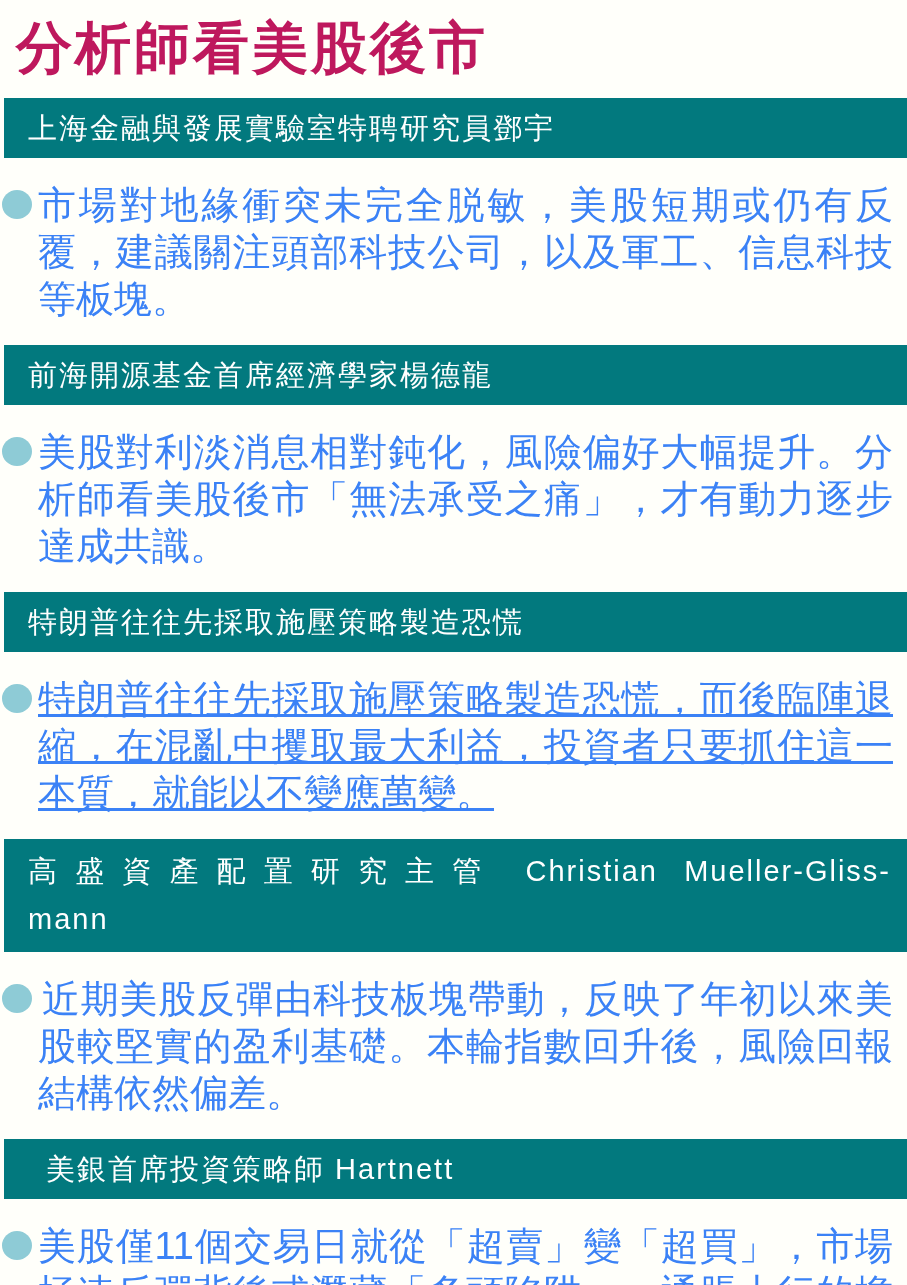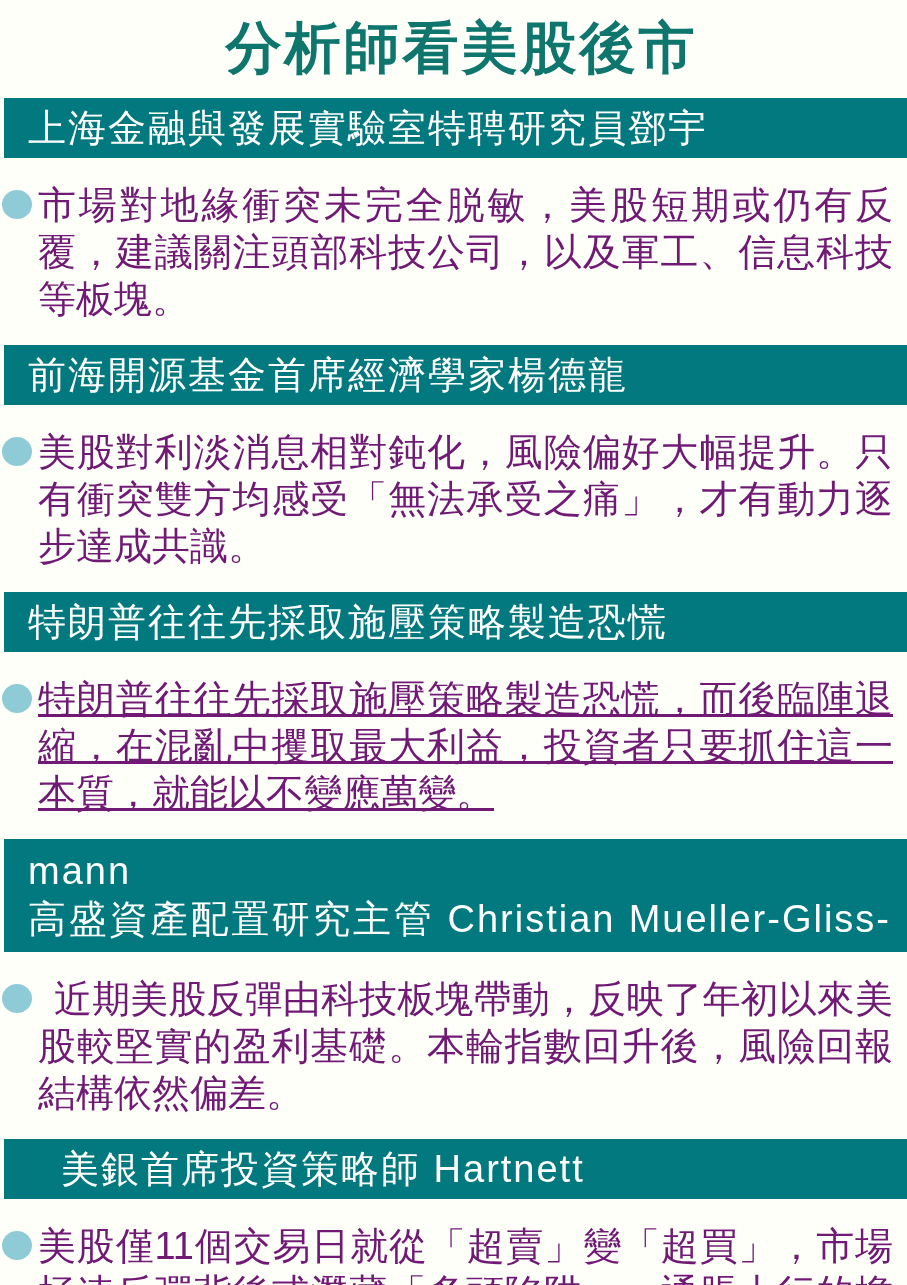--- a/index.html
+++ b/index.html
@@ -5,55 +5,55 @@
   html, body { margin: 0; padding: 0; }
   body {
     width: 907px;
     height: 1285px;
     background: #fffffa;
     font-family: "Liberation Sans", "DejaVu Sans", sans-serif;
     overflow: hidden;
   }
   .page-title {
     margin: 12px 0 14px 16px;
-    text-align: center;
+    text-align: left;
     font-size: 56px;
     line-height: 72px;
     font-weight: bold;
-    color: #0f766e;
+    color: #be185d;
     letter-spacing: 3px;
   }
   .bar {
     margin-left: 4px;
     background: #02797e;
     color: #ffffff;
-    font-size: 38px;
+    font-size: 29px;
     height: 60px;
     line-height: 60px;
     padding: 0 16px 0 24px;
     letter-spacing: 2px;
     white-space: nowrap;
     overflow: hidden;
   }
-  .bar.indent { padding-left: 57px; }
+  .bar.indent { padding-left: 42px; }
   .bar.two-line {
     height: auto;
     white-space: normal;
     line-height: 48px;
     padding: 8px 16px 9px 24px;
   }
   .bar-line { display: block; }
   .bar-line.justify-line { text-align: justify; text-align-last: justify; }
   .item {
     position: relative;
     margin: 24px 14px 22px 0;
     padding-left: 38px;
     font-size: 38px;
     line-height: 47px;
-    color: #701a75;
+    color: #3b82f6;
     text-align: justify;
   }
   .dot {
     position: absolute;
     left: 2px;
     top: 8px;
     width: 30px;
     height: 29px;
     border-radius: 50%;
     background: #8ecbd6;
@@ -66,35 +66,35 @@
 
 <div class="bar">上海金融與發展實驗室特聘研究員鄧宇</div>
 <div class="item">
   <span class="dot"></span>
   <p style="margin:0; display:inline;">市場對地緣衝突未完全脱敏，美股短期或仍有反覆，建議關注頭部科技公司，以及軍工、信息科技等板塊。</p>
 </div>
 
 <div class="bar">前海開源基金首席經濟學家楊德龍</div>
 <div class="item">
   <span class="dot"></span>
-  <p style="margin:0; display:inline;">美股對利淡消息相對鈍化，風險偏好大幅提升。只有衝突雙方均感受「無法承受之痛」，才有動力逐步達成共識。</p>
+  <p style="margin:0; display:inline;">美股對利淡消息相對鈍化，風險偏好大幅提升。分析師看美股後市「無法承受之痛」，才有動力逐步達成共識。</p>
 </div>
 
 <div class="bar">特朗普往往先採取施壓策略製造恐慌</div>
 <div class="item">
   <span class="dot"></span>
   <p style="margin:0; display:inline;text-decoration:underline;">特朗普往往先採取施壓策略製造恐慌，而後臨陣退縮，在混亂中攫取最大利益，投資者只要抓住這一本質，就能以不變應萬變。</p>
 </div>
 
 <div class="bar two-line">
+  <span class="bar-line justify-line">高盛資產配置研究主管 Christian Mueller-Gliss-</span>
   <span class="bar-line">mann</span>
-  <span class="bar-line justify-line">高盛資產配置研究主管 Christian Mueller-Gliss-</span>
 </div>
 <div class="item">
   <span class="dot"></span>
-  <p style="margin:16px; display:inline;">近期美股反彈由科技板塊帶動，反映了年初以來美股較堅實的盈利基礎。本輪指數回升後，風險回報結構依然偏差。</p>
+  <p style="margin:4px; display:inline;">近期美股反彈由科技板塊帶動，反映了年初以來美股較堅實的盈利基礎。本輪指數回升後，風險回報結構依然偏差。</p>
 </div>
 
 <div class="bar indent">美銀首席投資策略師 Hartnett</div>
 <div class="item">
   <span class="dot"></span>
   <p style="margin:0; display:inline;">美股僅11個交易日就從「超賣」變「超買」，市場極速反彈背後或潛藏「多頭陷阱」，通脹上行的擔憂並未見頂。</p>
 </div>
 
 </body></html>

